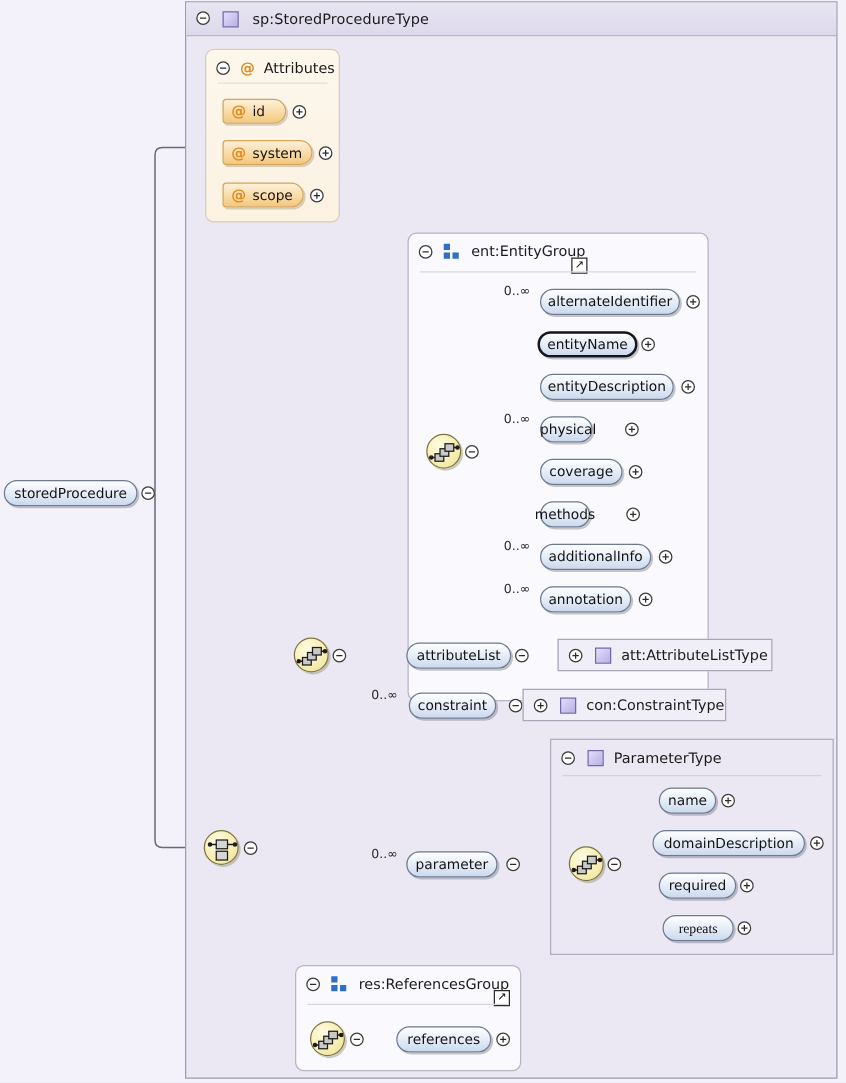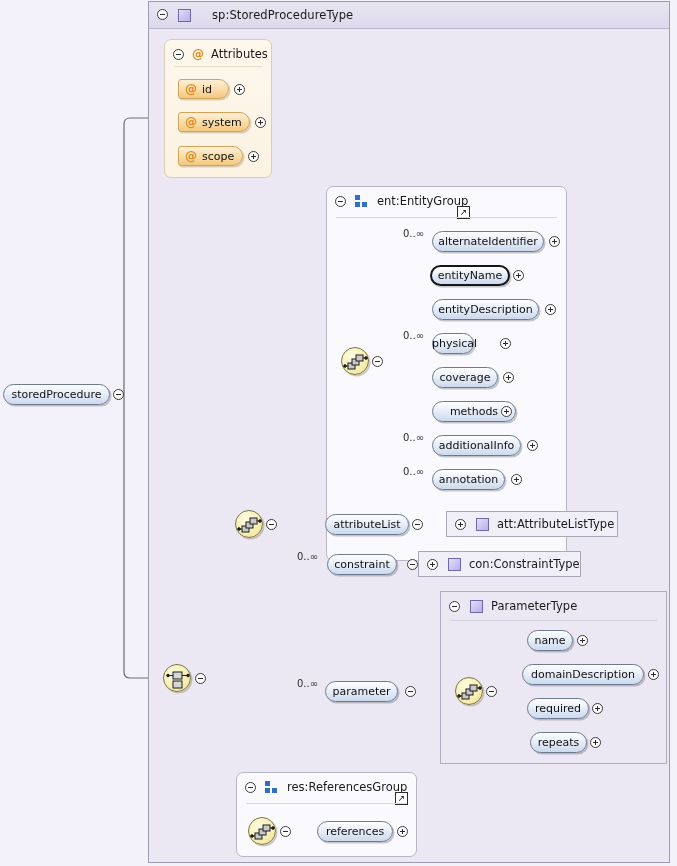--- a/index.html
+++ b/index.html
@@ -23,21 +23,21 @@
   }
   .typebox>.hdr{
     height:27px;
     background:linear-gradient(to bottom,#e8e5f2 0%,#ddd9ec 100%);
     border-bottom:1px solid #b9b6c9;
     display:flex;align-items:center;
     padding-left:8px;
     box-sizing:border-box;
   }
   .typebox>.hdr .ttl{
-    font-size:11.5px;color:#1a1a1a;margin-left:21px;letter-spacing:.1px;text-align:right;
+    font-size:11.5px;color:#1a1a1a;margin-left:11px;letter-spacing:.1px;text-align:right;
   }
 
   
   .panel{
     position:absolute;
     box-sizing:border-box;
     border:1px solid #b7b4c6;
     border-radius:7px;
     background:#faf9fd;
   }
@@ -297,21 +297,21 @@
     <span>physical</span>
   </div>
   <span class="tog plus" style="left:500px;top:338px;"></span>
   <span class="occ" style="left:403px;top:330px;">0..∞</span>
 
   <div class="el" style="left:432px;top:367px;width:66px;justify-content:center;">
     <span>coverage</span>
   </div>
   <span class="tog plus" style="left:503px;top:372px;"></span>
 
-  <div class="el" style="left:432px;top:401px;width:84px;">
+  <div class="el" style="left:432px;top:401px;width:40px;">
     <span>methods</span>
   </div>
   <span class="tog plus" style="left:501px;top:406px;"></span>
 
   <div class="el" style="left:432px;top:435px;width:89px;">
     <span>additionalInfo</span>
   </div>
   <span class="tog plus" style="left:527px;top:440px;"></span>
   <span class="occ" style="left:403px;top:432px;">0..∞</span>
 
@@ -414,21 +414,21 @@
   <div class="el" style="left:522px;top:664px;width:122px;">
     <span>domainDescription</span>
   </div>
   <span class="tog plus" style="left:648px;top:669px;"></span>
 
   <div class="el" style="left:527px;top:698px;width:62px;">
     <span>required</span>
   </div>
   <span class="tog plus" style="left:592px;top:703px;"></span>
 
-  <div class="el" style="left:530px;top:732px;width:57px;">
+  <div class="el" style="left:530px;top:732px;width:57px;font-family:Liberation Serif, serif;">
     <span>repeats</span>
   </div>
   <span class="tog plus" style="left:590px;top:737px;"></span>
 
   <div class="panel" style="left:236px;top:772px;width:181px;height:85px;">
     <div class="plabel" style="top:7px;">
       <span style="position:relative;width:12px;height:12px;display:inline-block;">
         <span class="tog" style="left:0;top:1px;"></span>
       </span>
       <span class="ico-group" style="margin-left:8px;">

